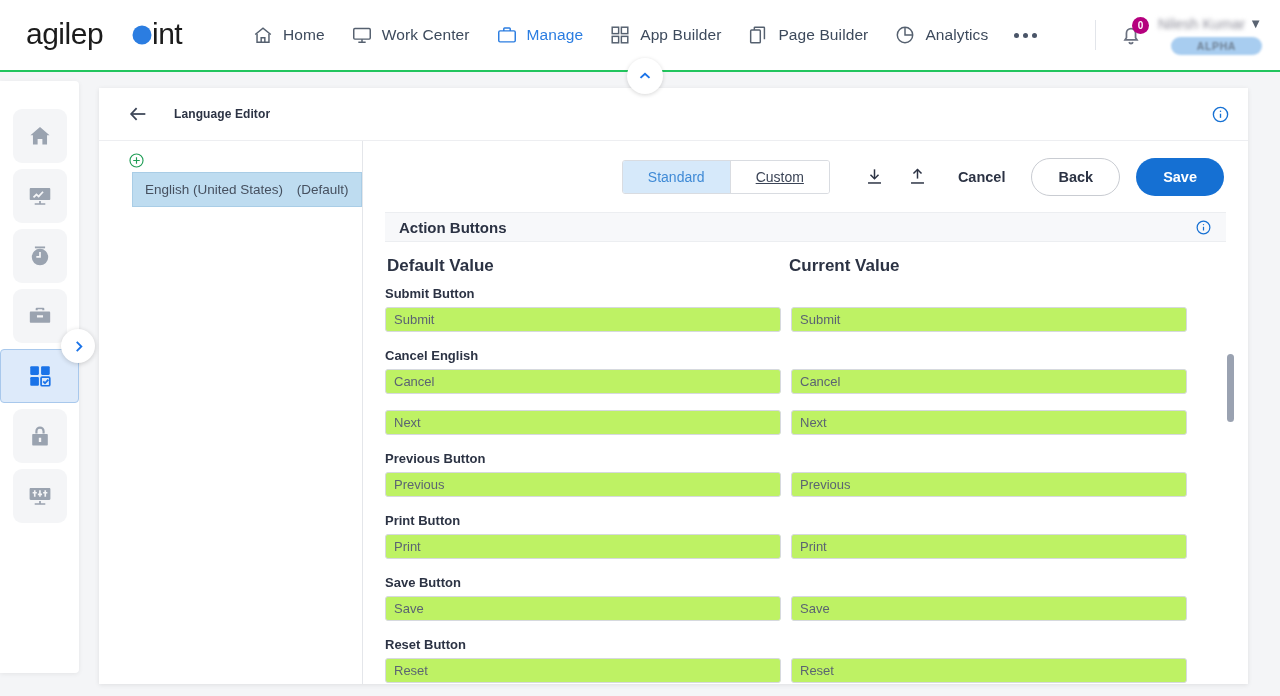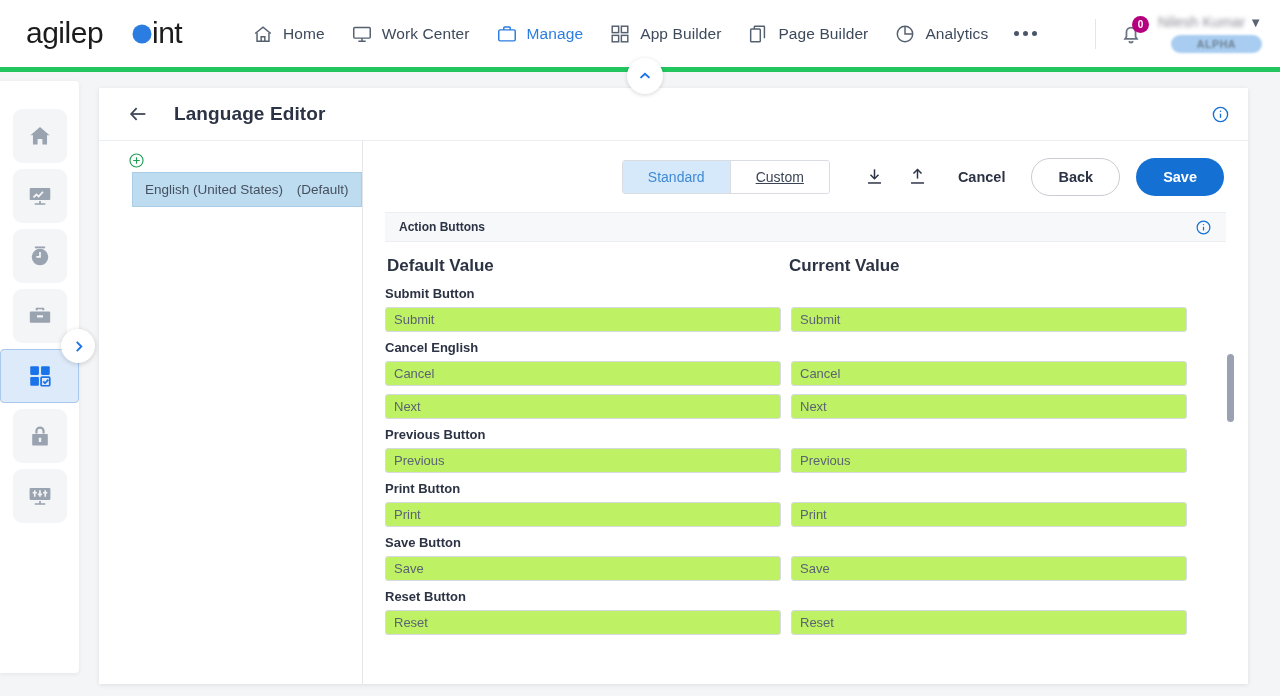--- a/index.html
+++ b/index.html
@@ -8,21 +8,21 @@
     background: #f4f5f7;
     font-family: "Liberation Sans", sans-serif;
     overflow: hidden;
   }
   body { position: relative; }
 
   
   .topnav {
     position: absolute; left: 0; top: 0; width: 1280px; height: 72px;
     background: #ffffff; display: flex; align-items: center;
-    border-bottom: 5px solid #22c55e; z-index: 20;
+    border-bottom: 2px solid #22c55e; z-index: 20;
   }
   .logo { margin-left: 26px; display: flex; align-items: center; height: 40px; }
   .logo svg { display: block; }
 
   .nav-items { display: flex; align-items: center; margin-left: 66px; }
   .nav-item {
     display: flex; align-items: center; gap: 9px;
     margin-right: 26px; cursor: pointer;
     color: #3d4a5c; font-size: 15.5px; letter-spacing: .1px;
   }
@@ -97,21 +97,21 @@
     position: absolute; left: 99px; top: 88px; width: 1149px; height: 596px;
     background: #fff; box-shadow: 0 1px 5px rgba(0,0,0,.09);
     overflow: hidden;
   }
   .card-head {
     height: 53px; display: flex; align-items: center;
     border-bottom: 1px solid #edeef1; padding: 0 18px 0 28px;
   }
   .back-arrow { width: 22px; height: 22px; color: #3b4456; cursor: pointer; display: block; }
   .card-title {
-    margin-left: 25px; font-size: 19px; font-weight: bold; color: #2c3344;
+    margin-left: 25px; font-size: 12px; font-weight: bold; color: #2c3344;
     letter-spacing: .1px;
   }
   .head-info { margin-left: auto; cursor: pointer; display: block; }
 
   .card-body { display: flex; height: 543px; position: relative; }
 
   
   .lang-col { width: 264px; position: relative; border-right: 1px solid #e4e6ea; padding-left: 33px; }
   .lang-add {
     position: absolute; left: 29px; top: 11px; cursor: pointer; display: block;
@@ -151,29 +151,29 @@
     margin-left: 16px; border: none; border-radius: 22px;
     padding: 11px 27px; font-size: 14.5px; font-weight: bold; color: #fff;
     background: #1570d3; cursor: pointer;
   }
 
   .section-bar {
     margin: 0 22px 0 22px; height: 30px; background: #f7f8fa;
     display: flex; align-items: center; padding: 0 14px;
     border-top: 1px solid #eceef1; border-bottom: 1px solid #eceef1;
   }
-  .section-title { font-size: 12px; font-weight: bold; color: #2c3344; }
+  .section-title { font-size: 15px; font-weight: bold; color: #2c3344; }
   .section-info { margin-left: auto; cursor: pointer; display: block; }
 
   .fields { padding: 14px 22px 0 22px; }
   .col-heads { display: flex; margin-bottom: 10px; padding-left: 2px; }
   .col-head { font-size: 17px; font-weight: bold; color: #2c3344; }
   .col-head.left { width: 402px; }
 
-  .field-row { margin-bottom: 8px; }
+  .field-row { margin-bottom: 16px; }
   .field-label { font-size: 13px; font-weight: bold; color: #2c3344; margin-bottom: 6px; }
   .field-inputs { display: flex; gap: 10px; }
   .field-inputs input {
     height: 25px; border: 1px solid #d6d9de; border-radius: 3px;
     padding: 0 8px; font-size: 13px; color: #5b6472;
     font-family: "Liberation Sans", sans-serif; background: #bef264; outline: none;
   }
   .field-inputs input.a { width: 396px; }
   .field-inputs input.b { width: 396px; }
 

